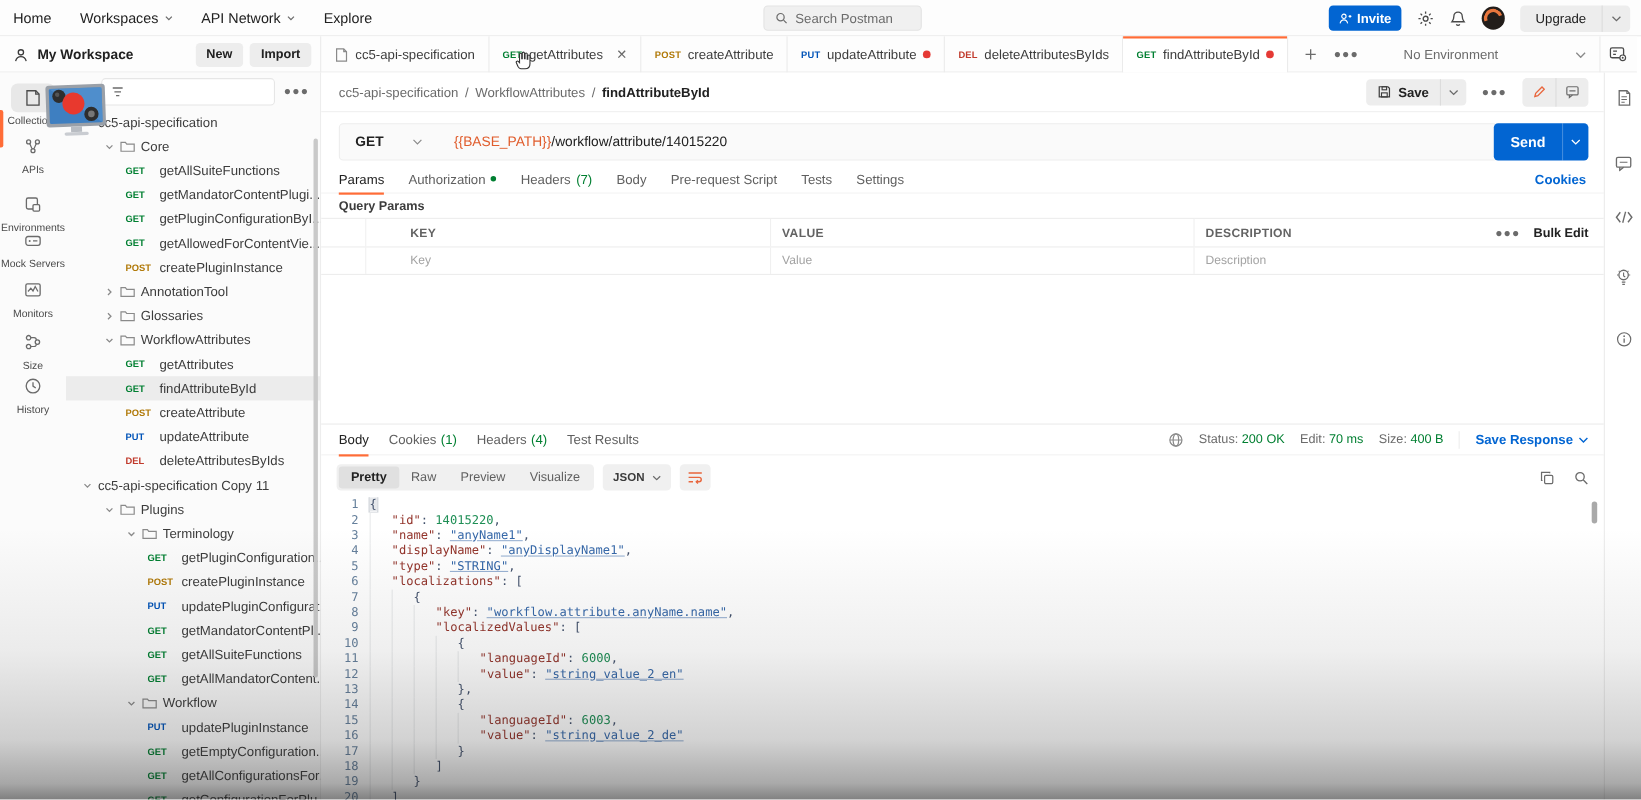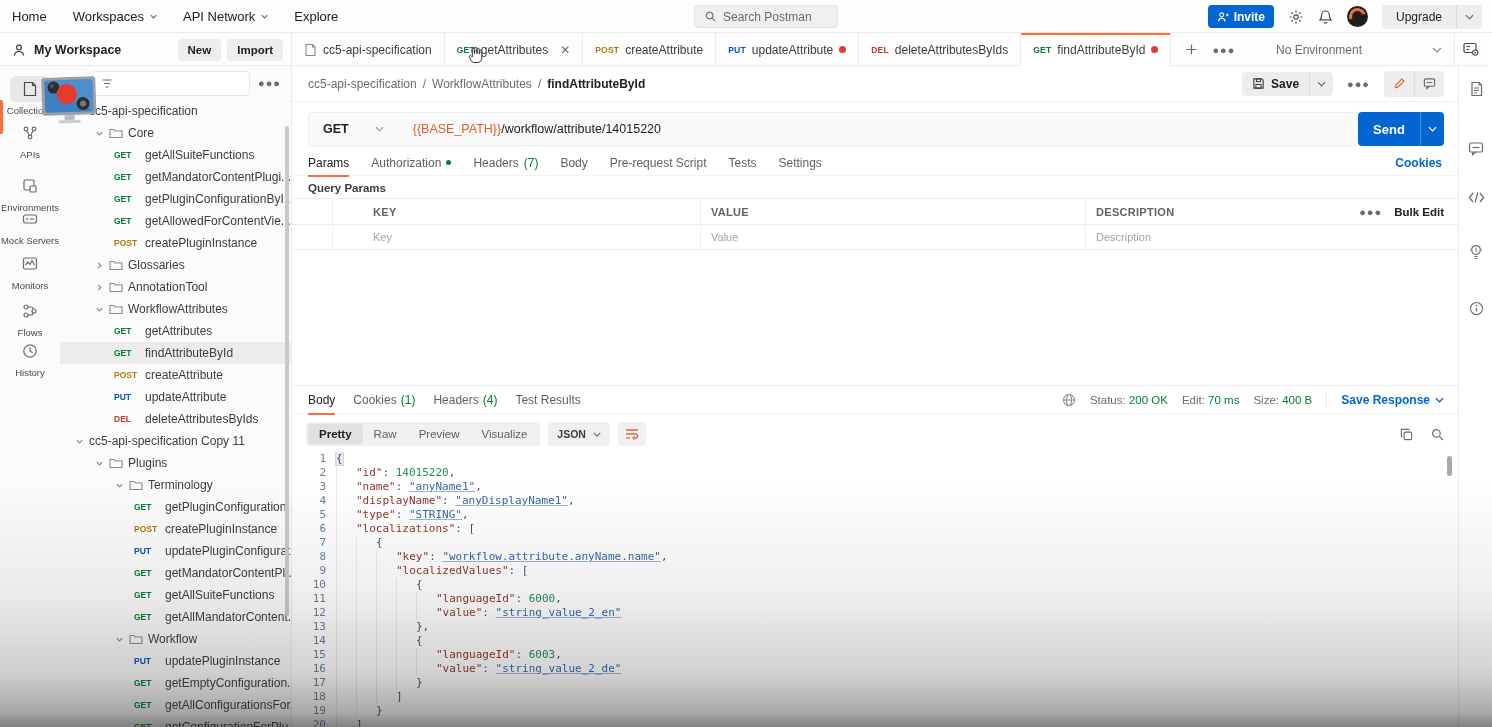--- a/index.html
+++ b/index.html
@@ -352,21 +352,21 @@
       </div>
       <div class="rail-item" style="top: 232px;">
         <span class="iconbox">
           <svg width="18" height="18" viewBox="0 0 18 18">
             <circle cx="5" cy="5" r="2" fill="none" stroke="#6b6b6b" stroke-width="1.2"></circle>
             <circle cx="13" cy="9" r="2" fill="none" stroke="#6b6b6b" stroke-width="1.2"></circle>
             <circle cx="5" cy="13" r="2" fill="none" stroke="#6b6b6b" stroke-width="1.2"></circle>
             <path d="M7 5h3a2 2 0 0 1 2 2M7 13h3a2 2 0 0 0 2-2" fill="none" stroke="#6b6b6b" stroke-width="1.1"></path>
           </svg>
         </span>
-        <span class="rlabel">Flows</span>
+        <span class="rlabel">Size</span>
       </div>
       <div class="rail-item" style="top: 272px;">
         <span class="iconbox">
           <svg width="18" height="18" viewBox="0 0 18 18">
             <circle cx="9" cy="9" r="6.2" fill="none" stroke="#6b6b6b" stroke-width="1.2"></circle>
             <path d="M9 5.5V9l2.5 1.8" fill="none" stroke="#6b6b6b" stroke-width="1.2"></path>
           </svg>
         </span>
         <span class="rlabel">History</span>
       </div>
@@ -435,34 +435,34 @@
           <span class="tchev">
             <svg width="9" height="9" viewBox="0 0 10 10">
               <path d="M3.5 2l3 3-3 3" fill="none" stroke="#8a8a8a" stroke-width="1.3"></path>
             </svg>
           </span>
           <span class="ficon">
             <svg width="14" height="12" viewBox="0 0 14 12">
               <path d="M1 2.5h4l1.2 1.5H13v6.5H1z" fill="none" stroke="#8a8a8a" stroke-width="1.1"></path>
             </svg>
           </span>
-          <span>Glossaries</span>
+          <span>AnnotationTool</span>
         </div>
         <div class="tree-row" style="padding-left: 34px;">
           <span class="tchev">
             <svg width="9" height="9" viewBox="0 0 10 10">
               <path d="M3.5 2l3 3-3 3" fill="none" stroke="#8a8a8a" stroke-width="1.3"></path>
             </svg>
           </span>
           <span class="ficon">
             <svg width="14" height="12" viewBox="0 0 14 12">
               <path d="M1 2.5h4l1.2 1.5H13v6.5H1z" fill="none" stroke="#8a8a8a" stroke-width="1.1"></path>
             </svg>
           </span>
-          <span>AnnotationTool</span>
+          <span>Glossaries</span>
         </div>
         <div class="tree-row" style="padding-left: 34px;">
           <span class="tchev">
             <svg width="9" height="9" viewBox="0 0 10 10">
               <path d="M2 3.5l3 3 3-3" fill="none" stroke="#8a8a8a" stroke-width="1.3"></path>
             </svg>
           </span>
           <span class="ficon">
             <svg width="14" height="12" viewBox="0 0 14 12">
               <path d="M1 2.5h4l1.2 1.5H13v6.5H1z" fill="none" stroke="#8a8a8a" stroke-width="1.1"></path>

